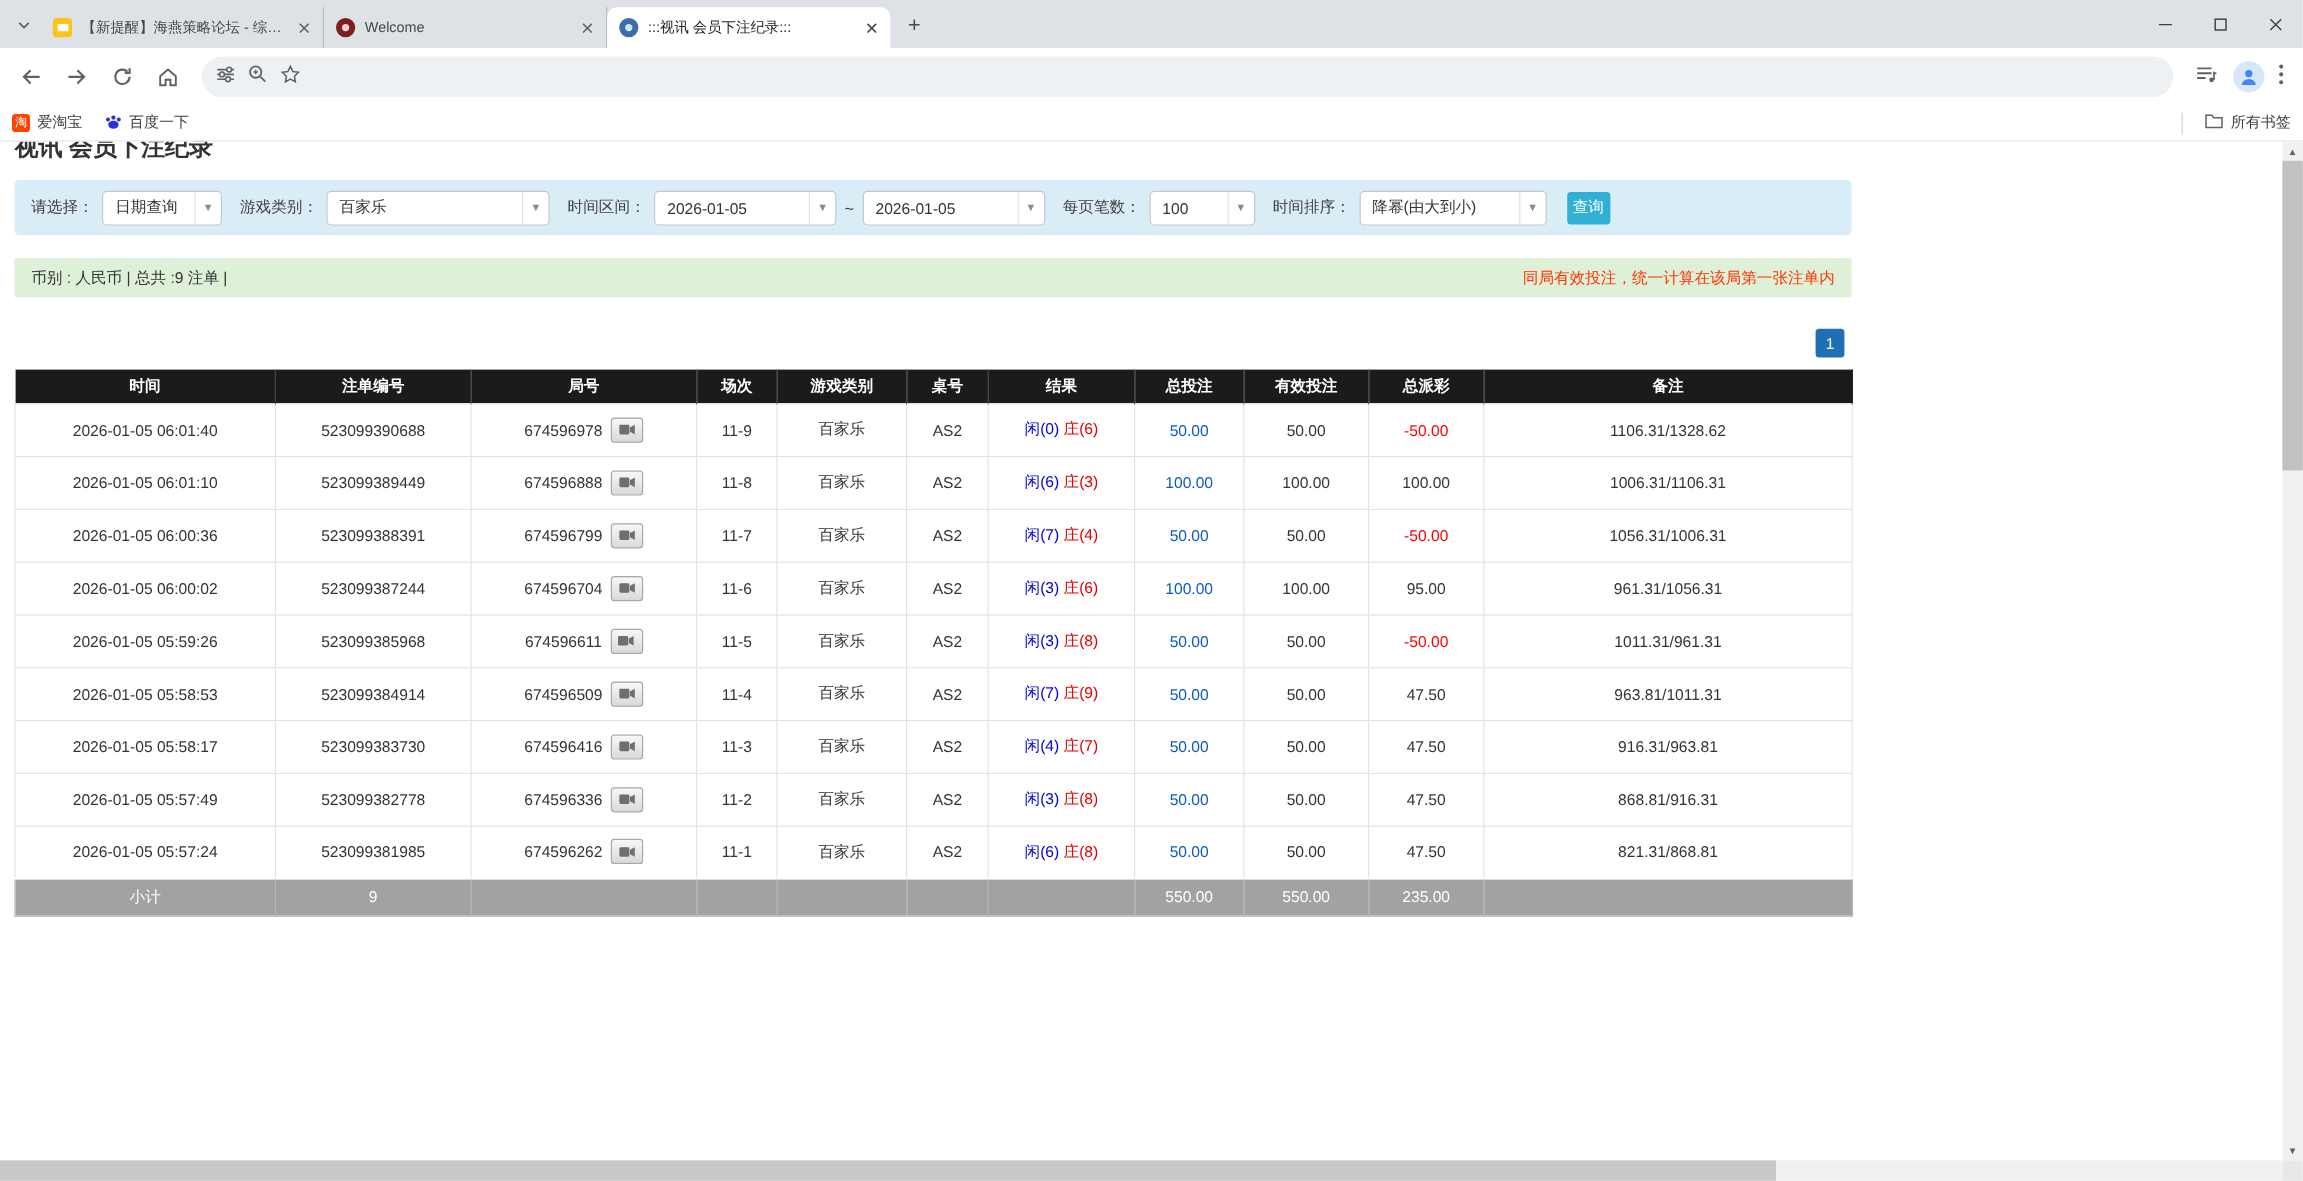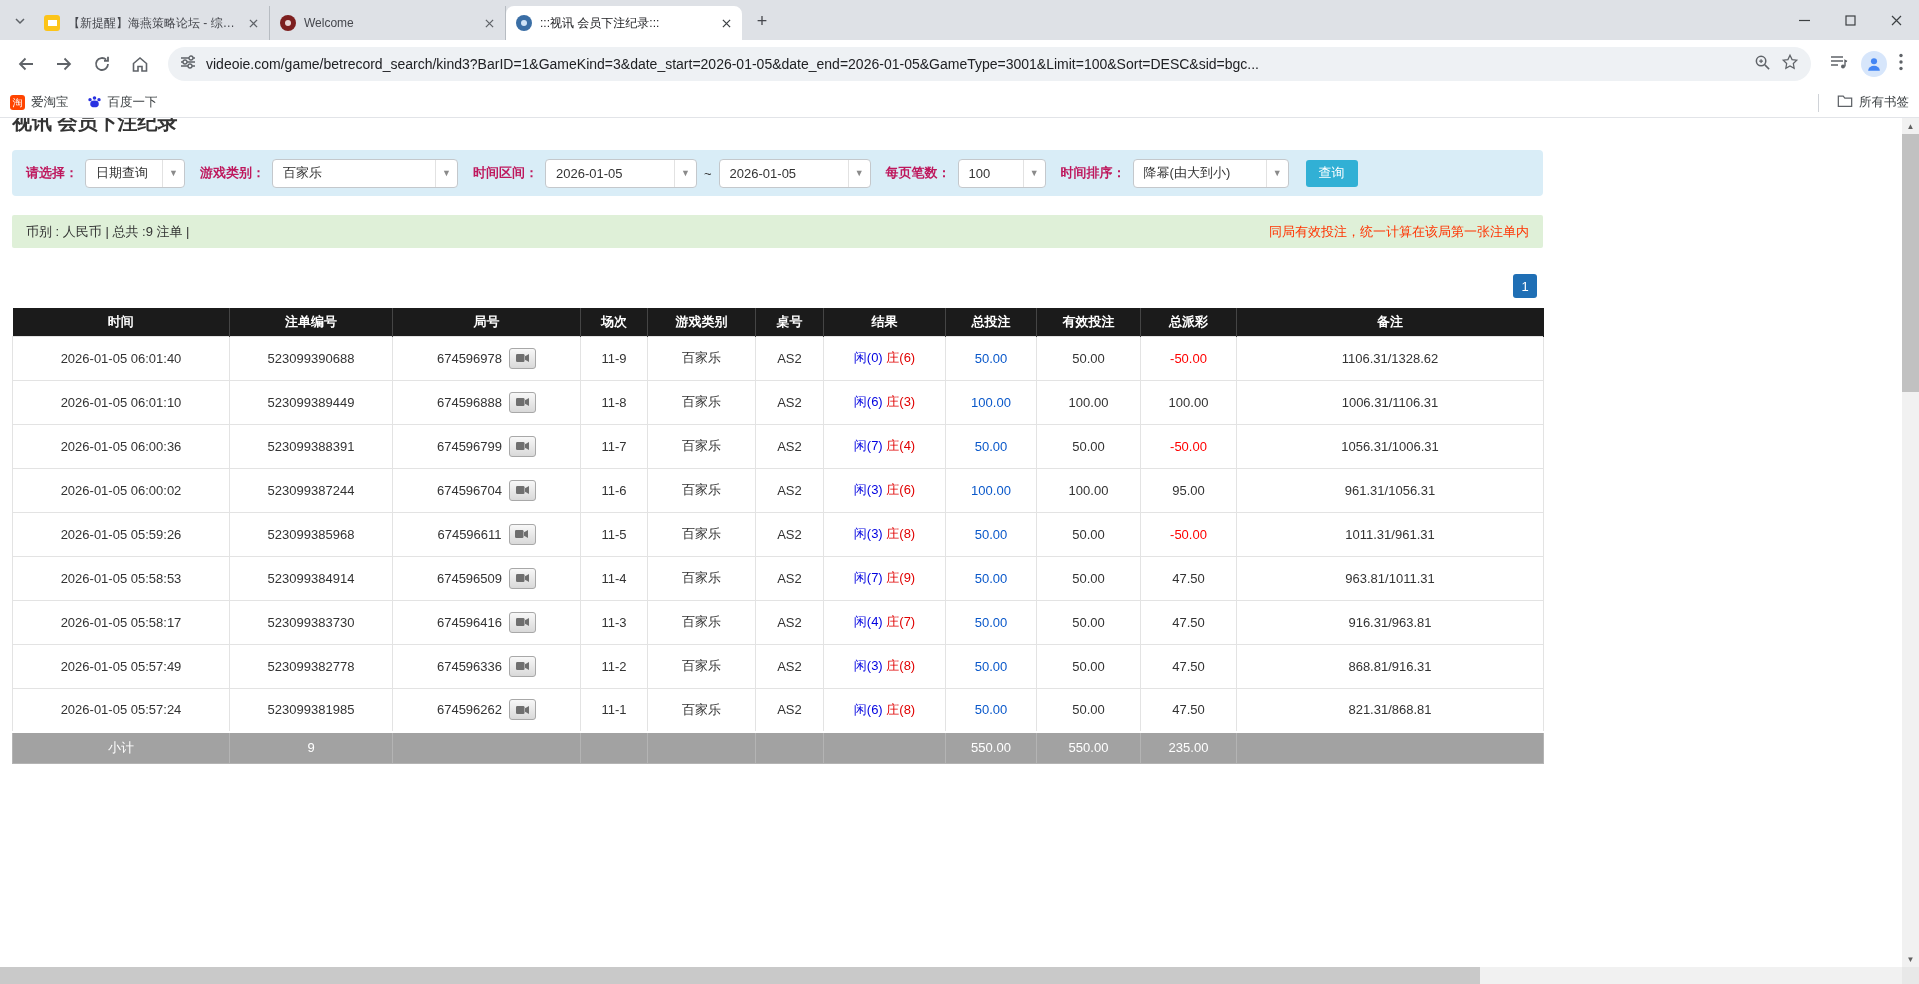--- a/index.html
+++ b/index.html
@@ -37,27 +37,27 @@
   .bm-sep{width:1px;height:18px;background:#d0d3d8}
   .tb-icon{width:15px;height:15px;background:#ff4400;border-radius:3px;color:#fff;font-size:10px;line-height:15px;text-align:center}
 
   
   .content{position:relative;width:1902px;height:849px;background:#fff;overflow:hidden}
   .inner{width:1531px;margin-left:12px}
   .title-clip{height:17px;overflow:hidden}
   .page-title{font-size:20px;color:#333;font-weight:700;margin-top:-9px}
 
   .filter-bar{margin-top:15px;background:#d9edf7;border-radius:4px;height:46px;display:flex;align-items:center;padding:0 14px;gap:7px;font-size:13px}
-  .f-label{font-weight:bold;color:#be185d;white-space:nowrap;margin-left:8px}
+  .f-label{font-weight:normal;color:#404040;white-space:nowrap;margin-left:8px}
   .f-label:first-child{margin-left:0}
   .select{background:#fff;border:1px solid #c4c8cc;border-radius:4px;height:29px;display:flex;align-items:center;color:#333}
   .select .val{flex:1;padding:0 10px;white-space:nowrap;overflow:hidden}
   .select .caret{width:22px;height:100%;display:flex;align-items:center;justify-content:center;border-left:1px solid #e2e2e2;color:#8a8a8a;font-size:9px}
   .tilde{color:#333}
-  .search-btn{margin-left:10px;width:52px;height:27px;background:var(--accent-button,#31b0d5);color:#fff;border:none;border-radius:3px;font-size:13px;cursor:pointer}
+  .search-btn{margin-left:10px;width:36px;height:27px;background:var(--accent-button,#31b0d5);color:#fff;border:none;border-radius:3px;font-size:13px;cursor:pointer}
 
   .summary-bar{margin-top:19px;background:#dff0d8;height:33px;display:flex;align-items:center;justify-content:space-between;padding:0 14px;font-size:13px;border-radius:2px}
   .summary-left{color:#333}
   .summary-right{color:var(--notice-red,#ff3300)}
 
   .pagination{margin:26px 6px 10px 0;display:flex;justify-content:flex-end}
   .page-btn{min-width:24px;height:24px;background:var(--pagination-blue,#1f6fb5);color:#fff;font-size:13px;display:flex;align-items:center;justify-content:center;border-radius:3px;cursor:pointer}
 
   table{border-collapse:collapse;table-layout:fixed;width:1531px;font-size:13px}
   thead th{background:#1b1b1b;color:#fff;font-weight:bold;height:28px;border-right:1px solid #454545;text-align:center}
@@ -167,21 +167,20 @@
   </div>
   <div class="addressbar">
     <span>
       <svg width="16" height="16" viewBox="0 0 16 16">
           <path d="M1 4h14M1 8h14M1 12h14" stroke="#5f6368" stroke-width="1.3"></path>
           <circle cx="11" cy="4" r="2" fill="#eef1f4" stroke="#5f6368" stroke-width="1.3"></circle>
           <circle cx="5" cy="8" r="2" fill="#eef1f4" stroke="#5f6368" stroke-width="1.3"></circle>
           <circle cx="10" cy="12" r="2" fill="#eef1f4" stroke="#5f6368" stroke-width="1.3"></circle>
         </svg>
     </span>
-    <span class="url">videoie.com/game/betrecord_search/kind3?BarID=1&amp;GameKind=3&amp;date_start=2026-01-05&amp;date_end=2026-01-05&amp;GameType=3001&amp;Limit=100&amp;Sort=DESC&amp;sid=bgc...</span>
     <span>
       <svg width="17" height="17" viewBox="0 0 18 18">
           <circle cx="7.5" cy="7.5" r="5" fill="none" stroke="#5f6368" stroke-width="1.6"></circle>
           <path d="M11.5 11.5L16 16" stroke="#5f6368" stroke-width="1.6"></path>
           <path d="M5.5 7.5h4M7.5 5.5v4" stroke="#5f6368" stroke-width="1.3"></path>
         </svg>
     </span>
     <span>
       <svg width="18" height="18" viewBox="0 0 20 20">
           <path d="M10 2.5l2.3 4.8 5.2.7-3.8 3.7.9 5.2L10 14.4l-4.6 2.5.9-5.2L2.5 8l5.2-.7z" fill="none" stroke="#5f6368" stroke-width="1.4"></path>

